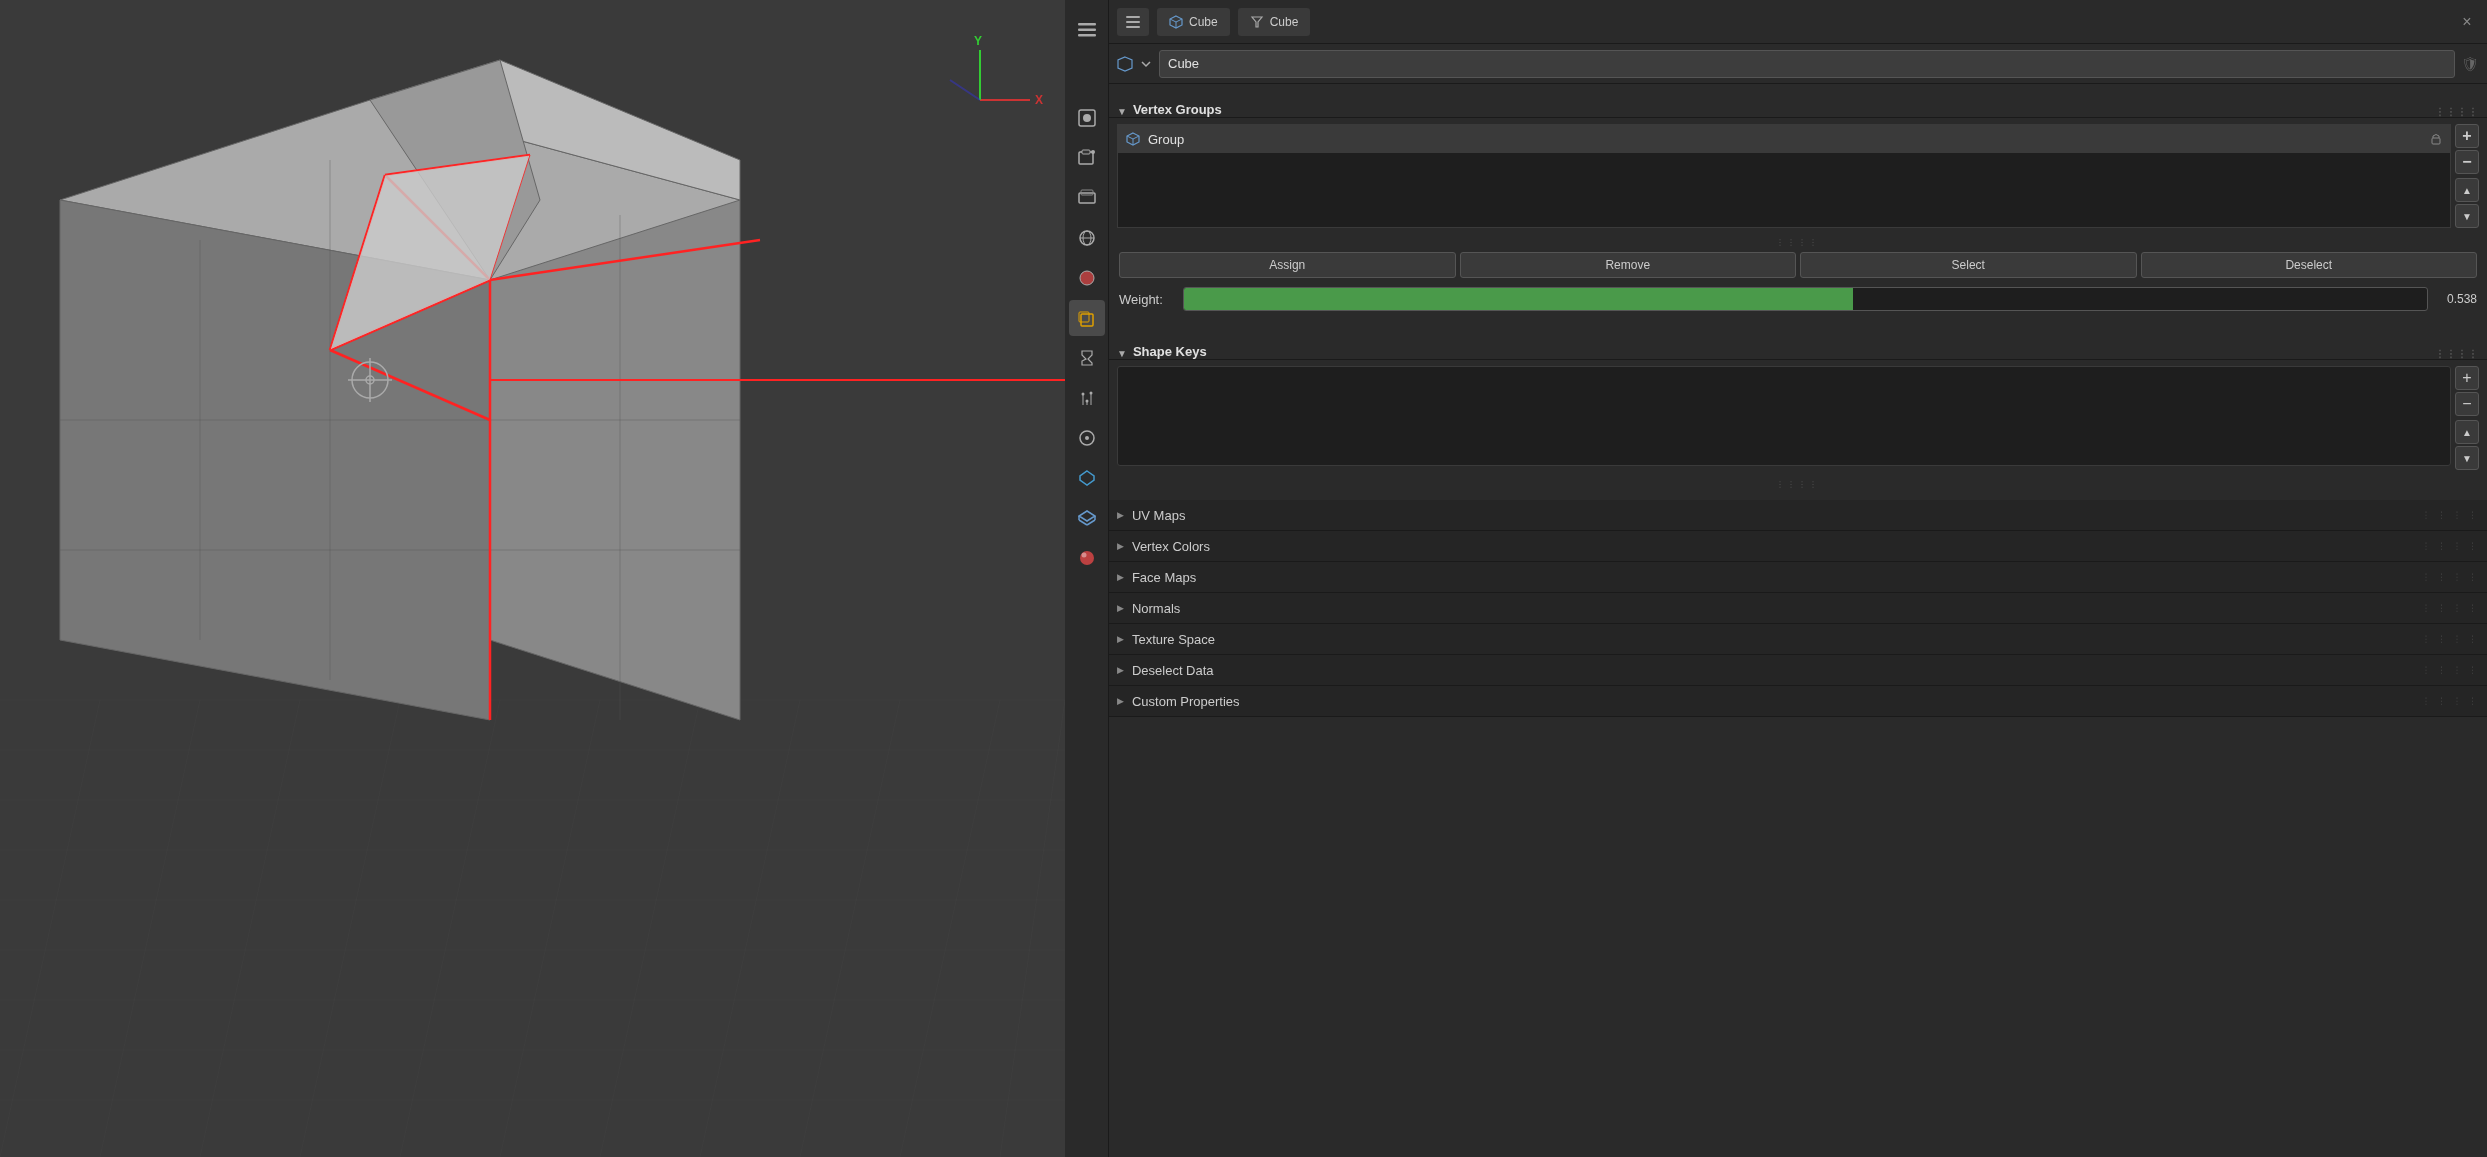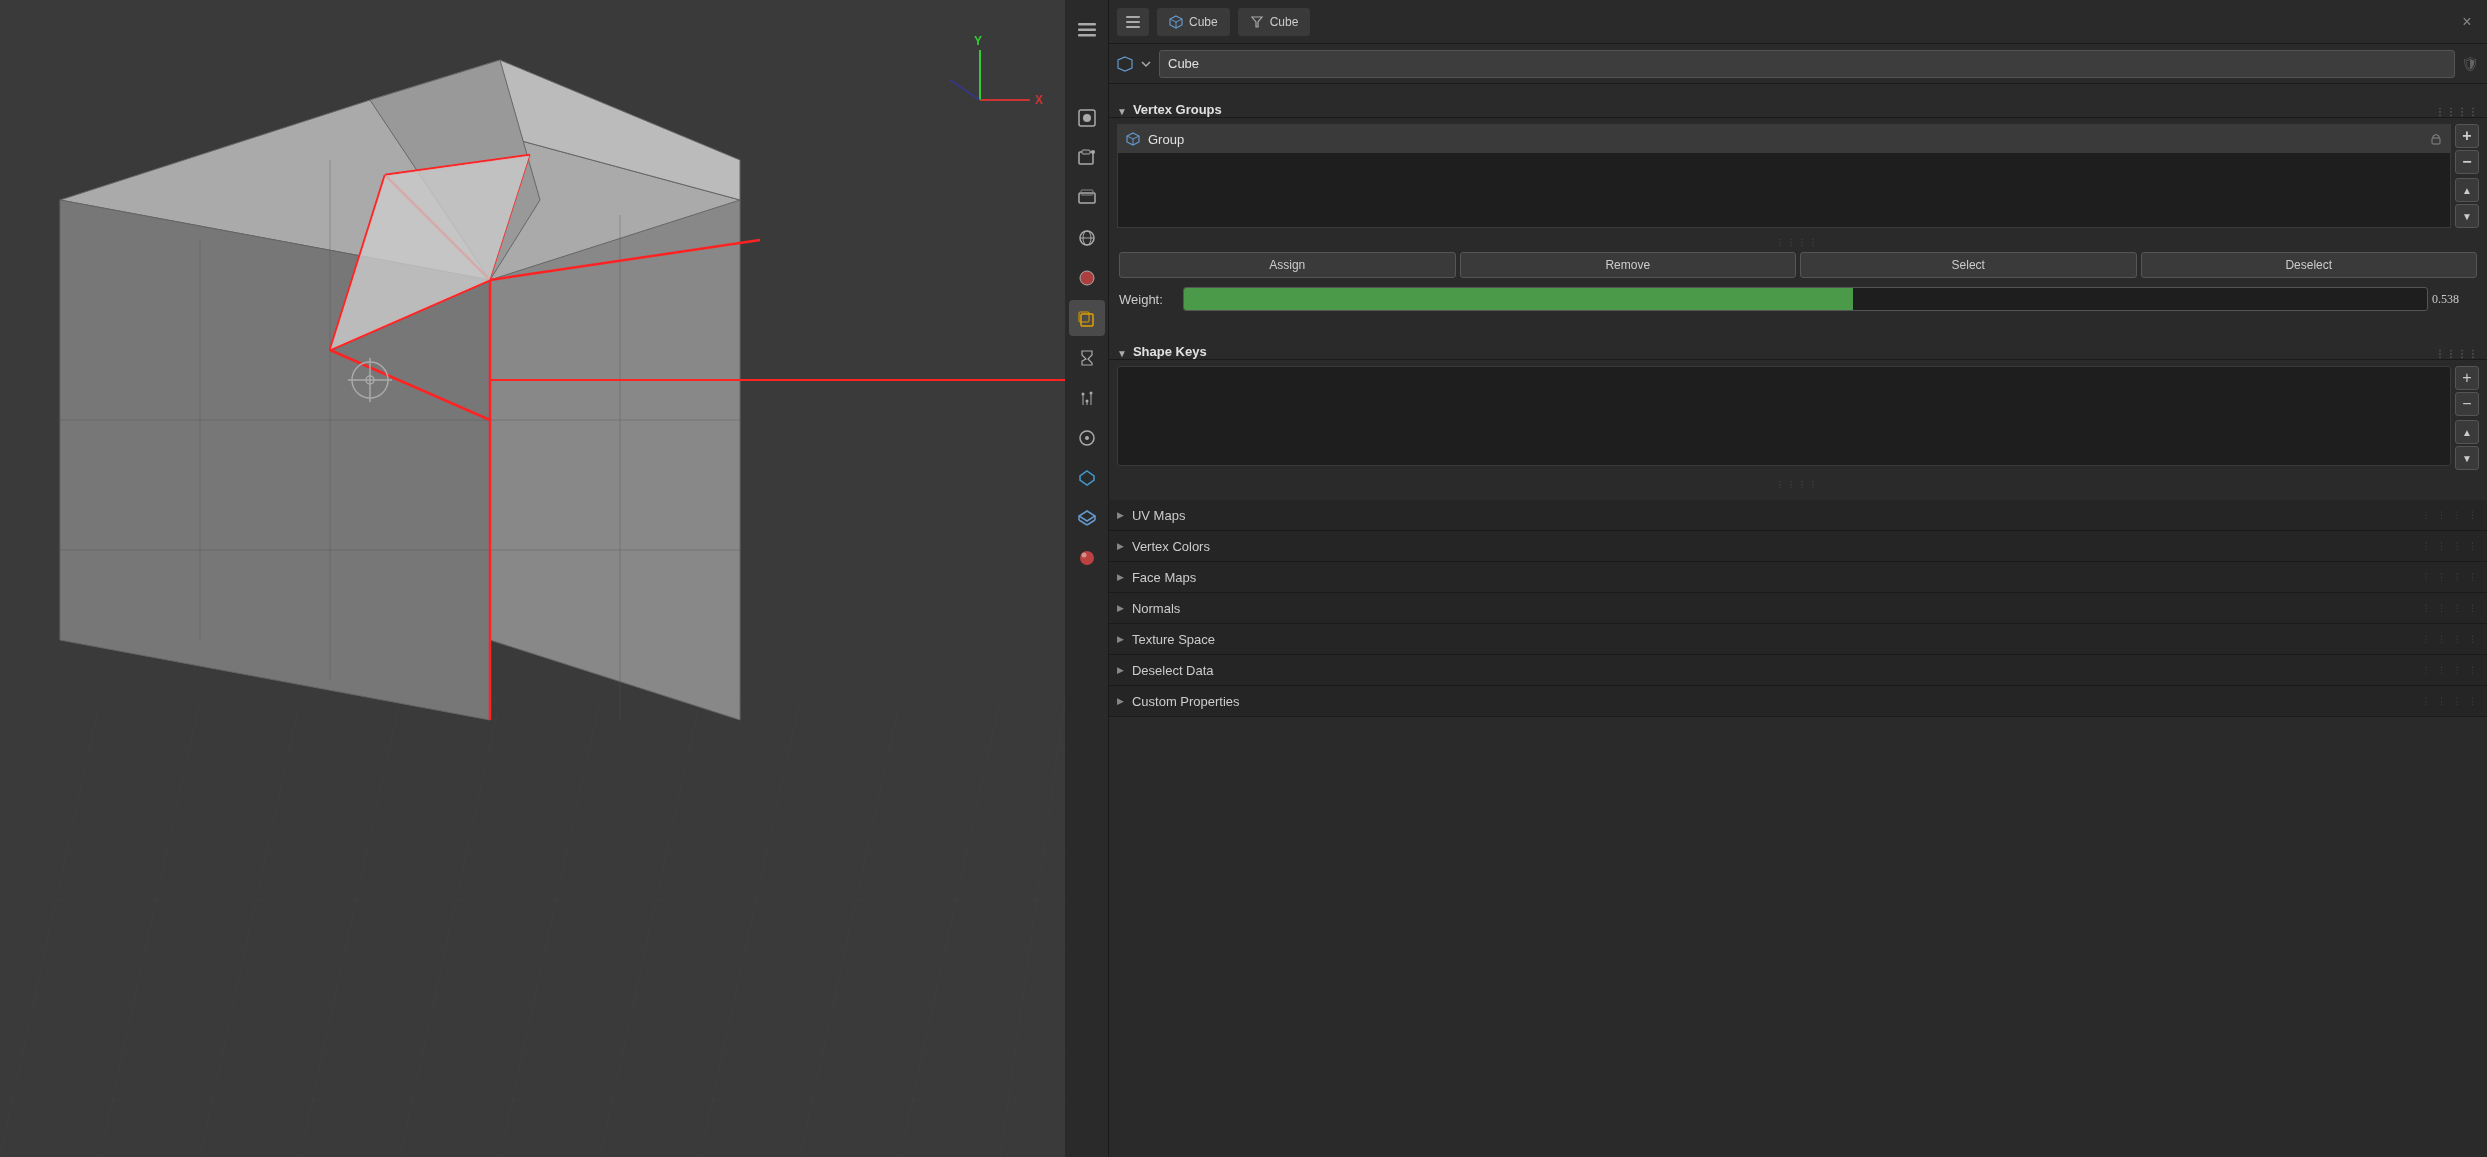--- a/index.html
+++ b/index.html
@@ -253,22 +253,21 @@
       top: 0; left: 0;
       height: 100%;
       background: #4a9a4a;
       width: 53.8%;
     }
 
     .weight-value {
       color: #ccc;
       font-size: 12px;
       min-width: 45px;
-      text-align: left;
-      font-family: Liberation Serif, serif;
+      text-align: right;
     }
 
     .shape-keys-list {
       background: #1e1e1e;
       border: 1px solid #3a3a3a;
       border-radius: 3px;
       min-height: 50px;
       margin-bottom: 4px;
     }
 

